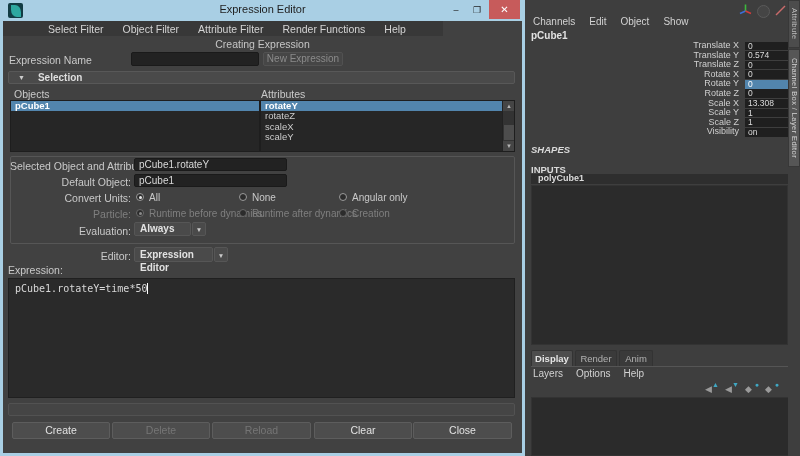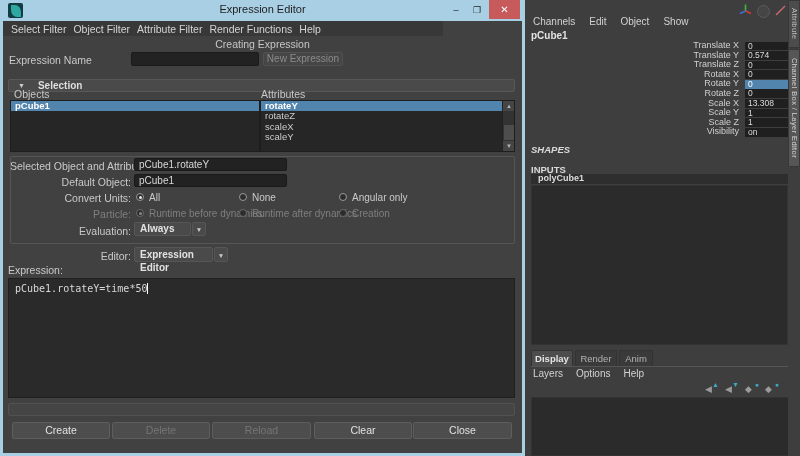--- a/index.html
+++ b/index.html
@@ -56,33 +56,33 @@
   #dlg-body  { left:3px; top:21px; width:519px; height:432px; background:#414141; z-index:2; }
   .z { z-index:3; }
   #dlg-title { left:0; top:3px; width:525px; text-align:center; color:#1e1e1e; font-size:11px; }
   #maya-icon { left:8px; top:3px; width:15px; height:15px; background:#123c44; border-radius:2px; overflow:hidden; }
   #maya-icon::after { content:""; position:absolute; left:3px; top:2px; width:10px; height:12px;
                       background:#2ea8a0; border-radius:0 60% 0 60%; }
   .winbtn { top:4px; height:13px; color:#1e1e1e; font-size:9px; text-align:center; line-height:13px; cursor:pointer; }
   #btn-close { left:489px; top:0; width:31px; height:19px; background:#c75b5b; color:#fff;
                font-size:10px; line-height:19px; }
   #dlg-menubar { left:3px; top:21px; width:440px; height:15px; background:#383838;
-                 display:flex; gap:7px; align-items:center; padding-left:8px; font-size:10.5px; color:#d4d4d4; }
+                 display:flex; gap:19px; align-items:center; padding-left:8px; font-size:10.5px; color:#d4d4d4;justify-content:center; }
   #subtitle { left:3px; top:38px; width:519px; text-align:center; color:#c6c6c6; }
 
   .lbl { color:#c9c9c9; white-space:nowrap; }
   .field { background:#222; border:1px solid #1a1a1a; border-radius:2px; color:#d8d8d8;
            font-size:10px; padding-left:4px; }
   #expr-name-lbl { left:9px; top:54px; }
   #expr-name-field { left:131px; top:52px; width:128px; height:14px; }
   #new-expr-btn { left:263px; top:52px; width:80px; height:14px; background:#464646; border:1px solid #515151;
                   border-radius:2px; color:#8b8b8b; font-size:10px; text-align:center; line-height:12px; }
 
   #sel-header { left:8px; top:71px; width:507px; height:13px; background:#4a4a4a; border:1px solid #585858;
-                border-radius:2px; display:flex; align-items:center; cursor:pointer;margin-top:8px; }
+                border-radius:2px; display:flex; align-items:center; cursor:pointer; }
   #sel-header .tri { font-size:7px; color:#cccccc; margin-left:9px; }
   #sel-header .txt { font-size:10px; font-weight:bold; color:#dedede; margin-left:13px; }
 
   #objects-lbl { left:14px; top:88px; }
   #attrs-lbl { left:261px; top:88px; }
   .listbox { background:#262626; border:1px solid #1e1e1e; overflow:hidden; }
   #objects-list { left:10px; top:100px; width:250px; height:52px; }
   #attrs-list { left:260px; top:100px; width:255px; height:52px; }
   .listitem { height:10.4px; font-size:9.5px; line-height:10.4px; padding-left:4px; color:#cccccc; cursor:pointer; }
   .listitem.selected { background:#5285ad; color:#ffffff; font-weight:bold; }

